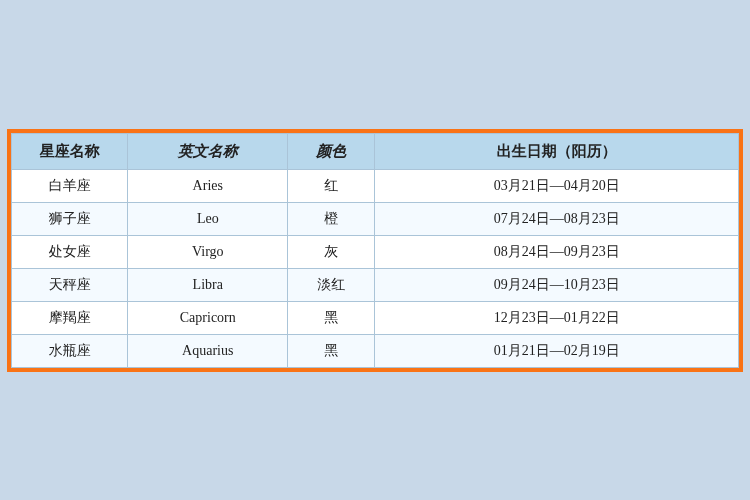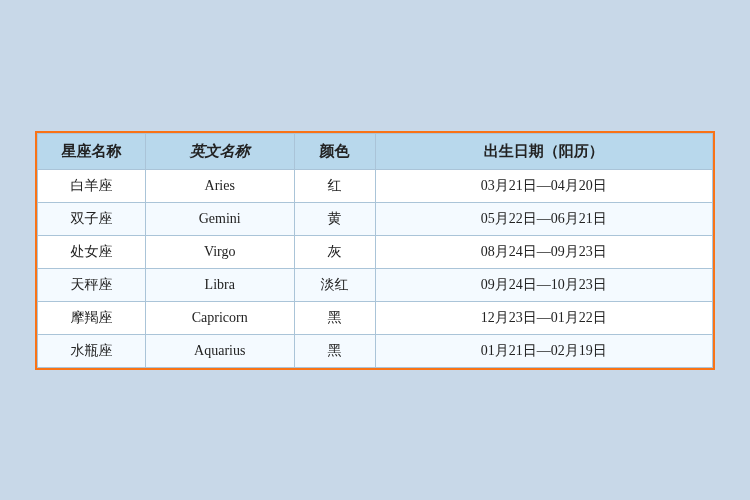--- a/index.html
+++ b/index.html
@@ -7,22 +7,22 @@
       width: 750px;
       height: 500px;
       background: #c8d8e8;
       display: flex;
       align-items: center;
       justify-content: center;
       font-family: "SimSun", "宋体", serif;
     }
     .table-wrapper {
       background: white;
-      border: 2px solid #f97316;
-      width: 680px;
+      border: 4px solid #f97316;
+      width: 736px;
     }
     table {
       width: 100%;
       border-collapse: collapse;
     }
     thead tr {
       background: #b8d8ec;
     }
     thead th {
       border: 1px solid #aac4d8;
@@ -40,21 +40,21 @@
     }
     tbody td {
       border: 1px solid #aac4d8;
       padding: 7px 22px;
       text-align: center;
       font-size: 14px;
       color: #222;
     }
     .col-cn { width: 16%; }
     .col-en { width: 22%; font-style: italic; }
-    .col-color { width: 12%; }
+    .col-color { width: 12%; font-style: italic; }
     .col-date { width: 50%; }
   </style>
 </head>
 <body>
 
 <div class="table-wrapper">
   <table>
     <thead>
       <tr>
         <th class="col-cn">星座名称</th>
@@ -64,24 +64,24 @@
       </tr>
     </thead>
     <tbody id="table-body">
     <tr>
           <td>白羊座</td>
           <td>Aries</td>
           <td>红</td>
           <td>03月21日—04月20日</td>
         </tr>
         <tr>
-          <td>双子座</td>
-          <td>Gemini</td>
-          <td>黄</td>
-          <td>05月22日—06月21日</td>
+          <td>狮子座</td>
+          <td>Leo</td>
+          <td>橙</td>
+          <td>07月24日—08月23日</td>
         </tr>
         <tr>
           <td>处女座</td>
           <td>Virgo</td>
           <td>灰</td>
           <td>08月24日—09月23日</td>
         </tr>
         <tr>
           <td>天秤座</td>
           <td>Libra</td>

